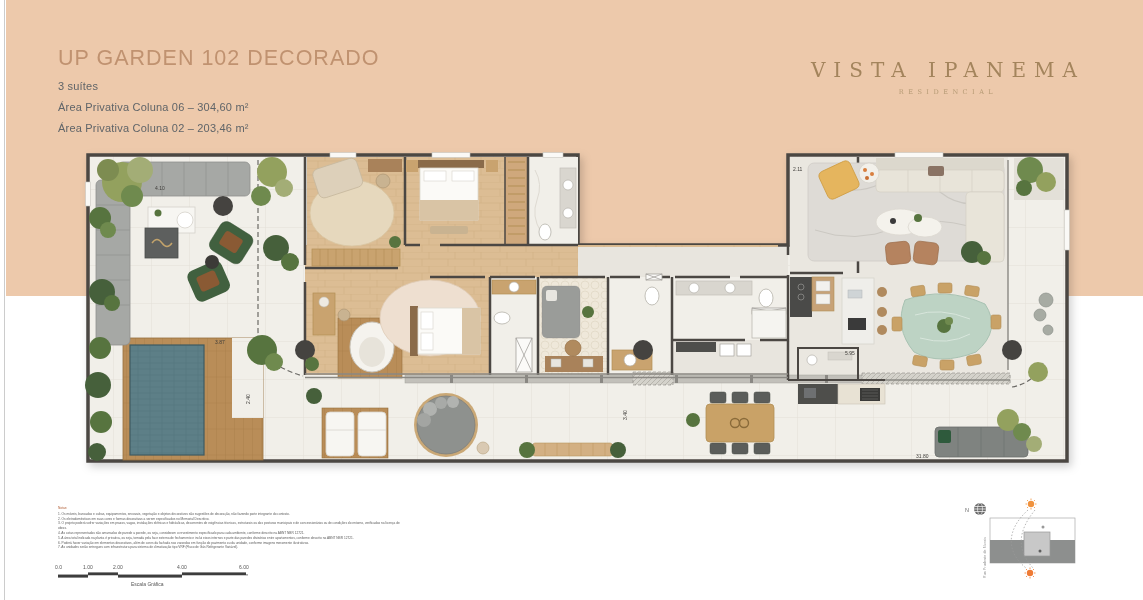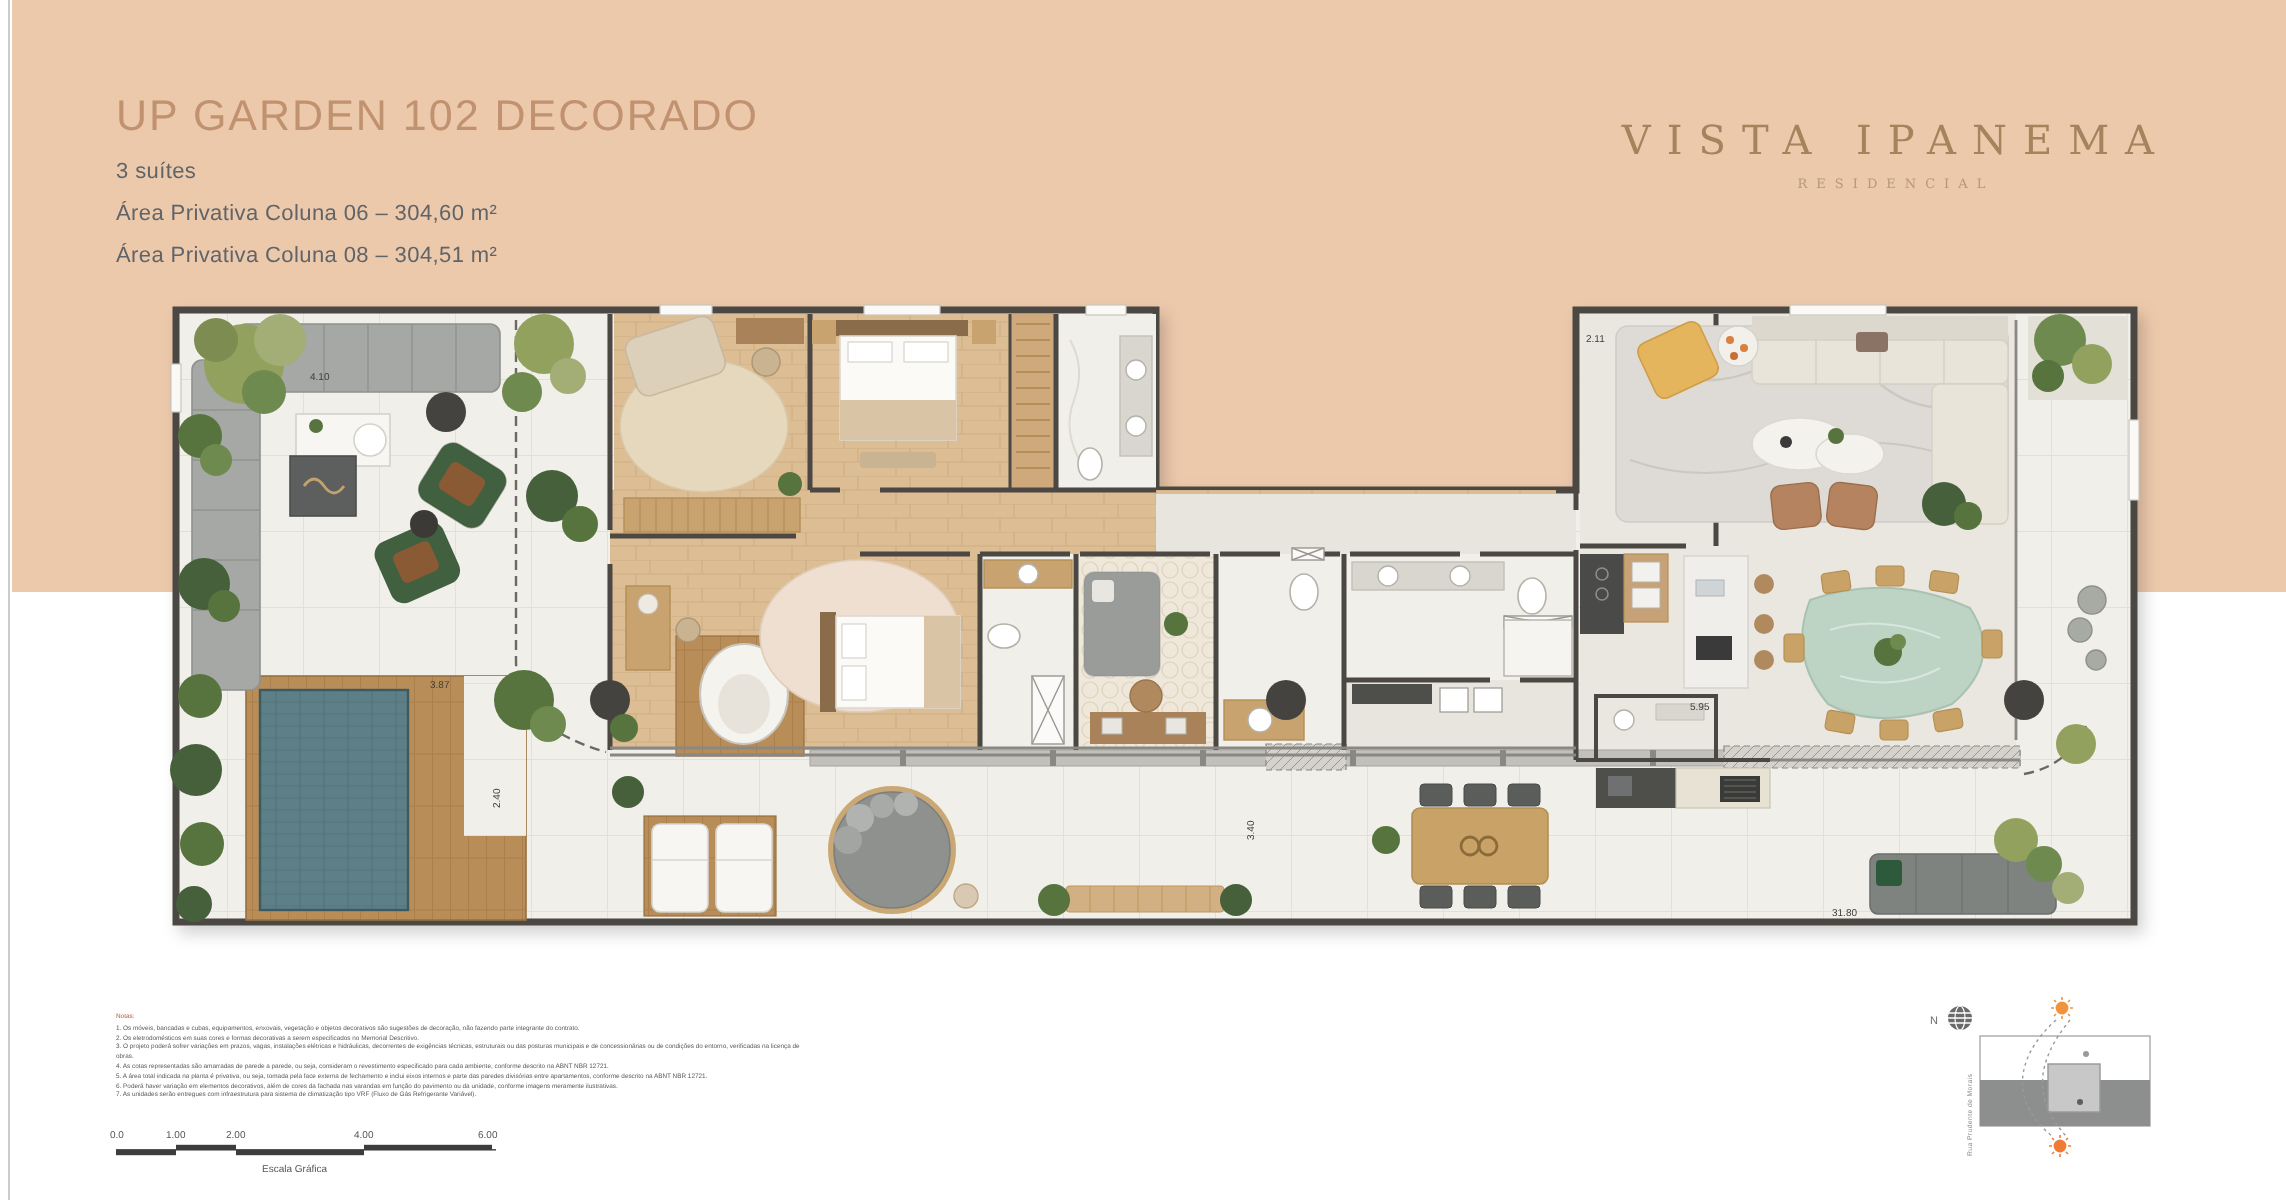--- a/index.html
+++ b/index.html
@@ -23,21 +23,21 @@
 <body>
 
 <div class="stage">
   <div class="edge-line"></div>
   <div class="peach" style="background:#edc9ab;"></div>
 
   <div class="header">
     <div class="title" style="color:#c09270;">UP GARDEN 102 DECORADO</div>
     <div class="sub">3 suítes</div>
     <div class="sub">Área Privativa Coluna 06 – 304,60 m²</div>
-    <div class="sub">Área Privativa Coluna 08 – 304,51 m²</div>
+    <div class="sub">Área Privativa Coluna 02 – 203,46 m²</div>
   </div>
 
   <div class="brand">
     <div class="brand-name" style="color:#a3845c;">VISTA IPANEMA</div>
     <div class="brand-tag" style="color:#b59a74;">RESIDENCIAL</div>
   </div>
 
   <svg class="plan-svg" width="1143" height="600" viewBox="0 0 1143 600">
     <defs>
       <pattern id="tile" width="38" height="38" patternUnits="userSpaceOnUse">

